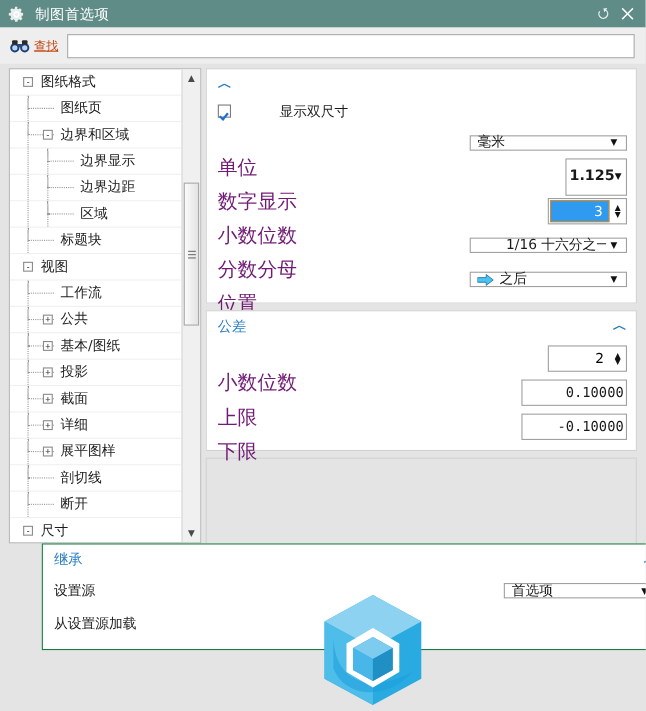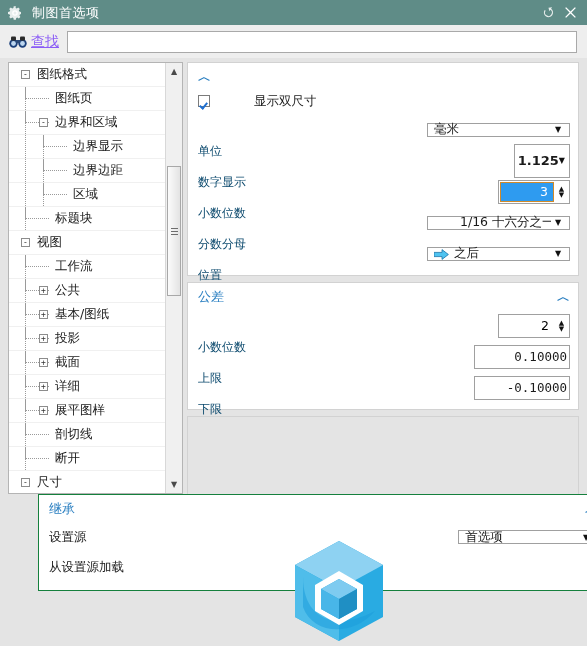--- a/index.html
+++ b/index.html
@@ -51,22 +51,22 @@
     background: #eeeeee;
     display: flex; align-items: center;
   }
   .findbar .binoc {
     margin-left: 8px;
     width: 20px; height: 16px;
     display: flex; align-items: center;
   }
   .findbar .find-label {
     margin-left: 3px;
-    color: #8b5cf6;
-    font-size: 14px;
+    color: #c2410c;
+    font-size: 11px;
     text-decoration: underline;
   }
   .find-input {
     margin-left: 8px; margin-right: 10px;
     flex: 1; height: 22px;
     border: 1px solid #a9a9a9;
     background: #ffffff;
     font-family: "DejaVu Sans", "Liberation Sans", sans-serif;
     font-size: 12px;
     padding: 0 4px;
@@ -198,22 +198,22 @@
     transform: rotate(40deg);
   }
   .chk-row .clabel { font-size: 12.5px; color: #1a1a1a; }
 
   .field-row {
     display: flex; align-items: center;
     height: 31px;
   }
   .field-row .flabel {
     width: 120px;
-    font-size: 12px;
-    color: #0c4a6e;
+    font-size: 18px;
+    color: #701a75;
     margin-top: 44px;
   }
   .field-row .fctl {
     flex: 1;
     display: flex; justify-content: flex-end;
   }
 
   .combo {
     height: 14px;
     border: 1px solid #a0a0a0;

